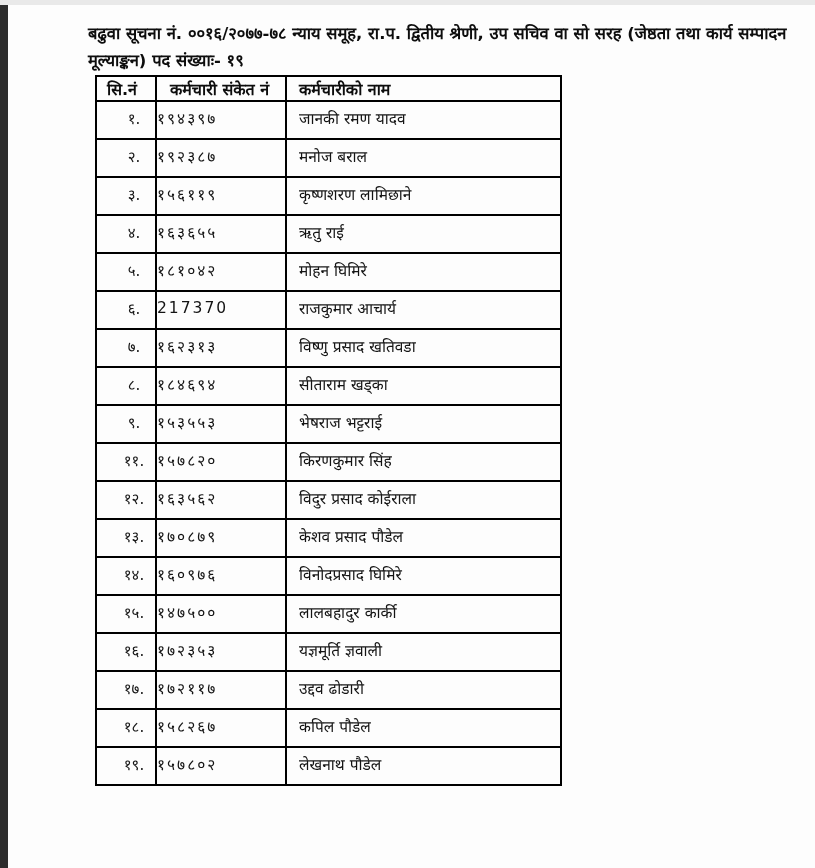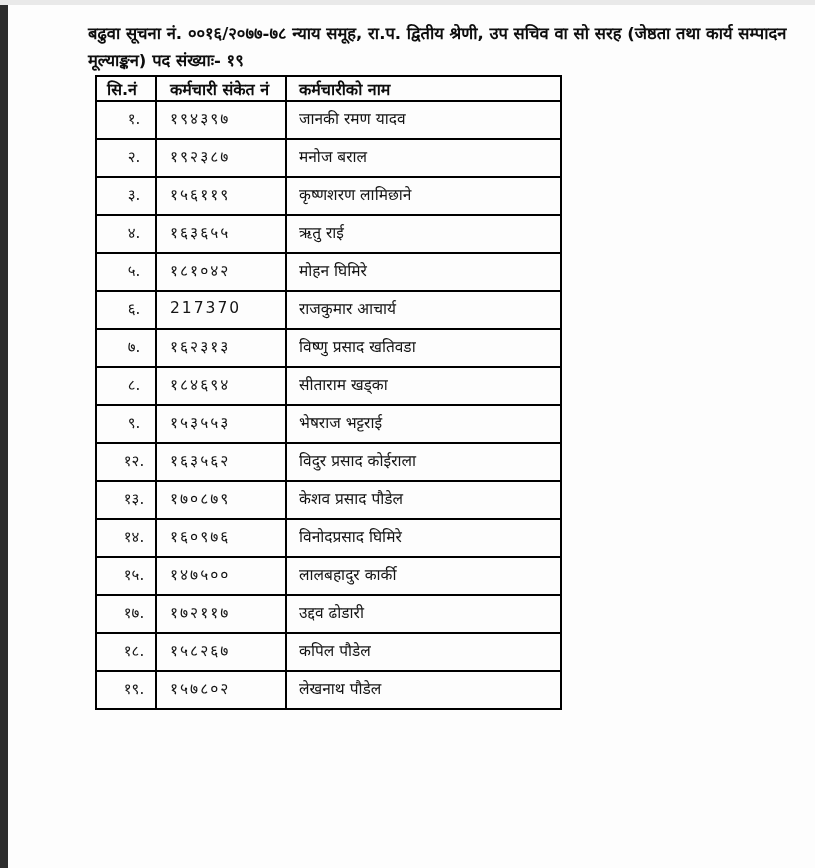--- a/index.html
+++ b/index.html
@@ -84,21 +84,20 @@
     font-size: 15.5px;
   }
 
   .emp-table td.sn {
     text-align: center;
     padding-left: 16px;
     font-size: 15px;
   }
 
   .emp-table td.code {
-    padding-left: 13px;
     letter-spacing: 2px;
   }
 
   .emp-table td.name {
     padding-left: 12px;
   }
 </style>
 </head>
 <body>
 
@@ -169,20 +168,25 @@
     <td class="name">सीताराम खड्का</td>
   </tr>
 
   <tr>
     <td class="sn">९.</td>
     <td class="code">१५३५५३</td>
     <td class="name">भेषराज भट्टराई</td>
   </tr>
 
 
+  <tr>
+    <td class="sn">११.</td>
+    <td class="code">१५७८२०</td>
+    <td class="name">किरणकुमार सिंह</td>
+  </tr>
 
   <tr>
     <td class="sn">१२.</td>
     <td class="code">१६३५६२</td>
     <td class="name">विदुर प्रसाद कोईराला</td>
   </tr>
 
   <tr>
     <td class="sn">१३.</td>
     <td class="code">१७०८७९</td>
@@ -194,20 +198,25 @@
     <td class="code">१६०९७६</td>
     <td class="name">विनोदप्रसाद घिमिरे</td>
   </tr>
 
   <tr>
     <td class="sn">१५.</td>
     <td class="code">१४७५००</td>
     <td class="name">लालबहादुर कार्की</td>
   </tr>
 
+  <tr>
+    <td class="sn">१६.</td>
+    <td class="code">१७२३५३</td>
+    <td class="name">यज्ञमूर्ति ज्ञवाली</td>
+  </tr>
 
   <tr>
     <td class="sn">१७.</td>
     <td class="code">१७२११७</td>
     <td class="name">उद्दव ढोडारी</td>
   </tr>
 
   <tr>
     <td class="sn">१८.</td>
     <td class="code">१५८२६७</td>

